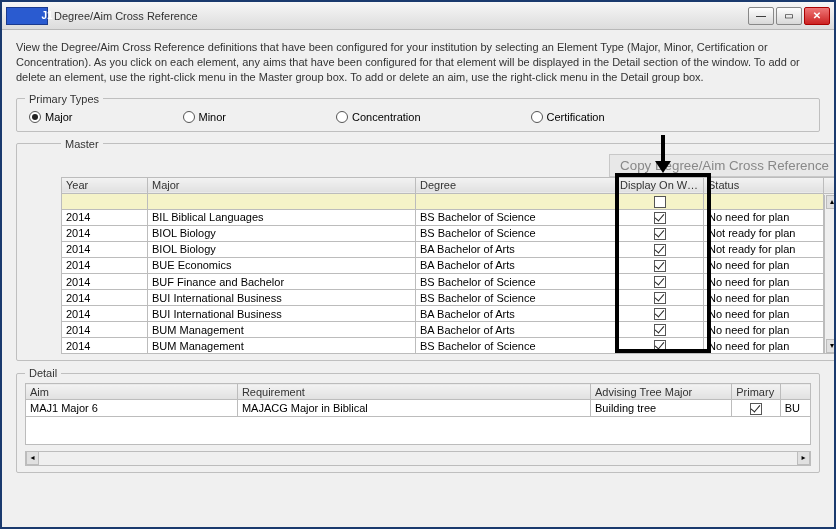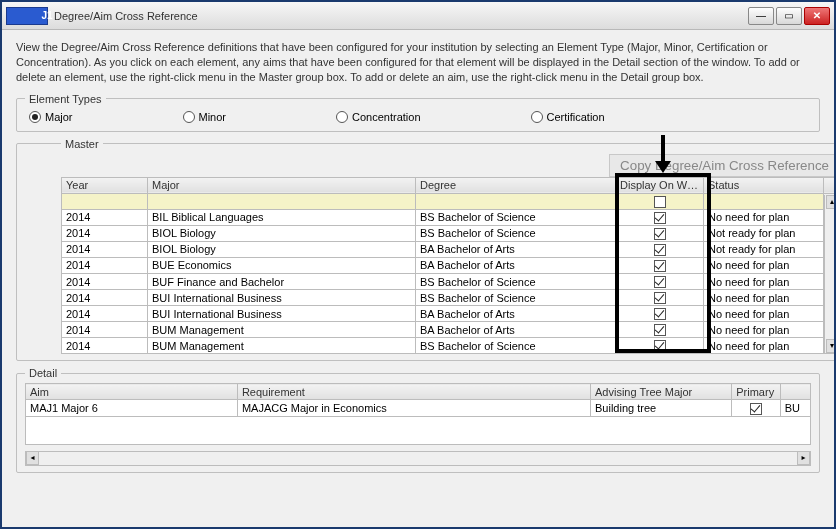--- a/index.html
+++ b/index.html
@@ -145,21 +145,21 @@
       <div class="win-btn">▭</div>
       <div class="win-btn close">✕</div>
     </div>
   </div>
 
   <div class="body">
 
     <div class="intro">View the Degree/Aim Cross Reference definitions that have been configured for your institution by selecting an Element Type (Major, Minor, Certification or Concentration).  As you click on each element, any aims that have been configured for that element will be displayed in the Detail section of the window.  To add or delete an element, use the right-click menu in the Master group box. To add or delete an aim, use the right-click menu in the Detail group box.</div>
 
     <fieldset>
-      <legend>Element Types</legend>
+      <legend>Primary Types</legend>
       <div class="radios" id="radios">
           <label class="radio-item">
             <span class="radio-outer">
               <span class="radio-dot"></span>
             </span>
             <span>Major</span>
           </label>
           <label class="radio-item">
             <span class="radio-outer"></span>
             <span>Minor</span>
@@ -312,21 +312,21 @@
             <th>Aim</th>
             <th>Requirement</th>
             <th>Advising Tree Major</th>
             <th>Primary</th>
             <th></th>
           </tr>
         </thead>
         <tbody id="detail-body">
             <tr>
               <td>MAJ1   Major 6</td>
-              <td>MAJACG   Major in Economics</td>
+              <td>MAJACG   Major in Biblical</td>
               <td>Building tree</td>
               <td class="center"><span class="chk checked"></span></td>
               <td>BU</td>
             </tr>
           </tbody>
       </table>
       <div style="height:28px;background:#fff;border:1px solid #bcbcbc;border-top:none"></div>
       <div class="hscroll">
         <div class="sbtn">◂</div>
         <div class="sbtn">▸</div>

